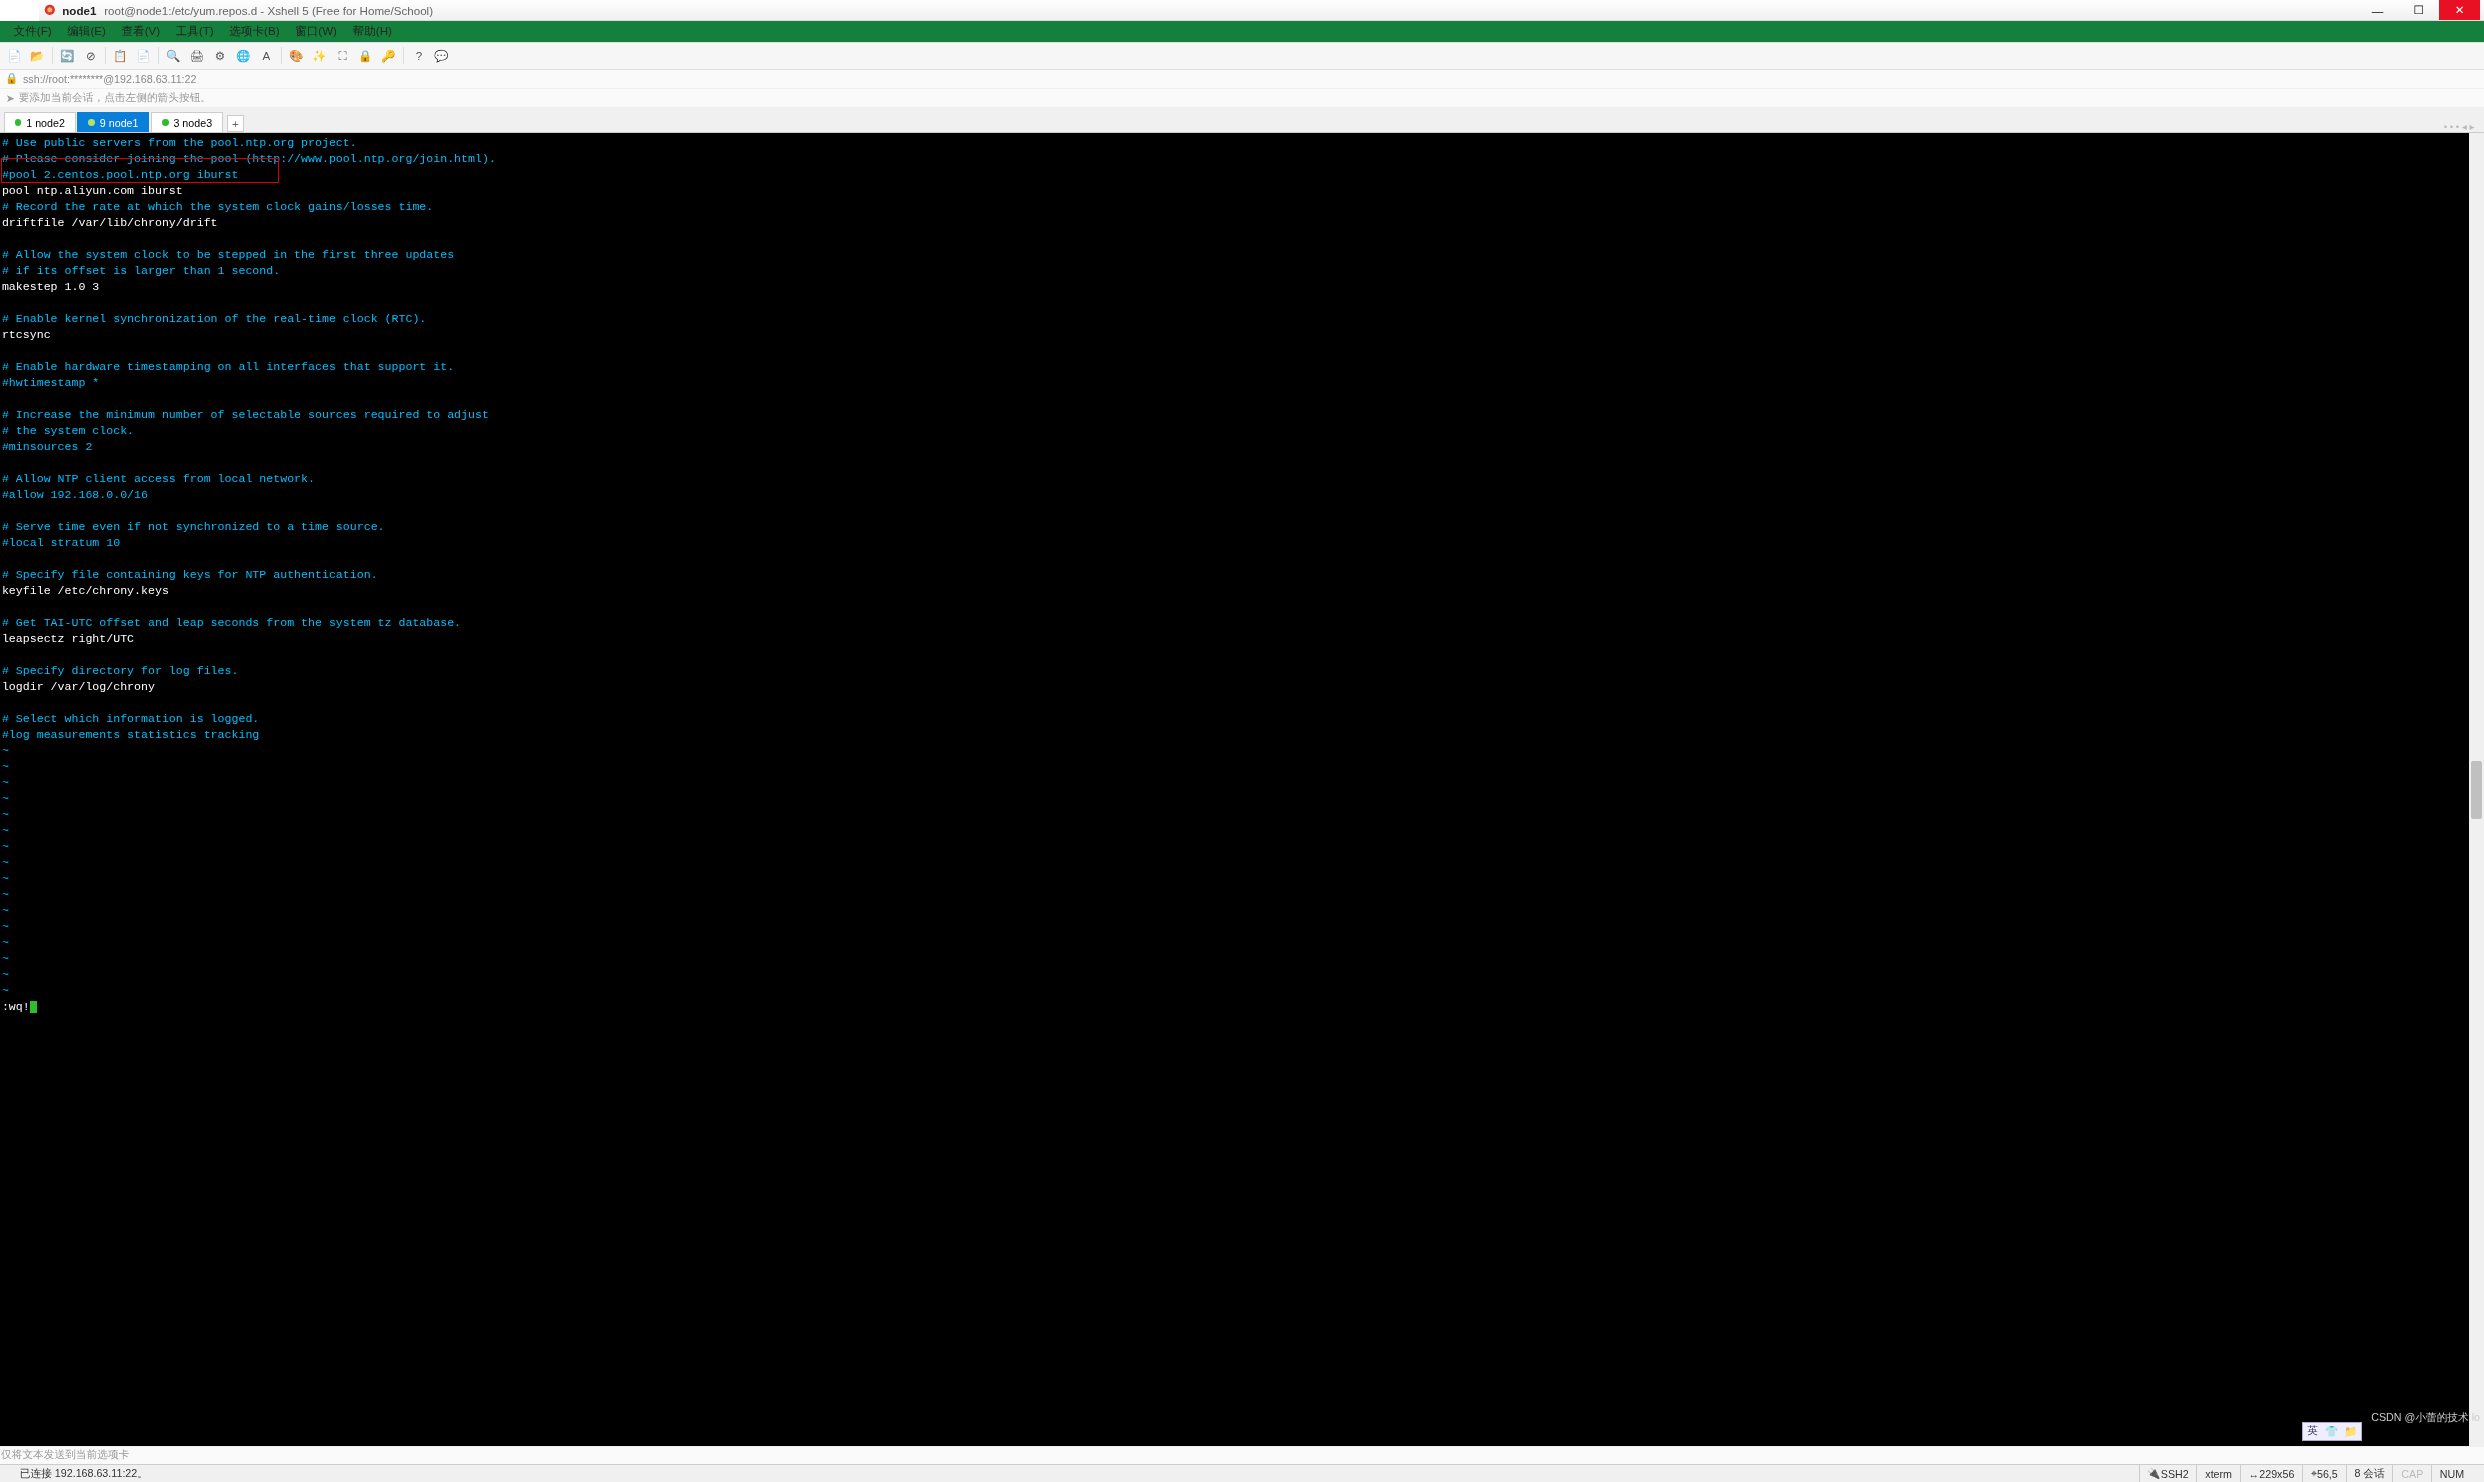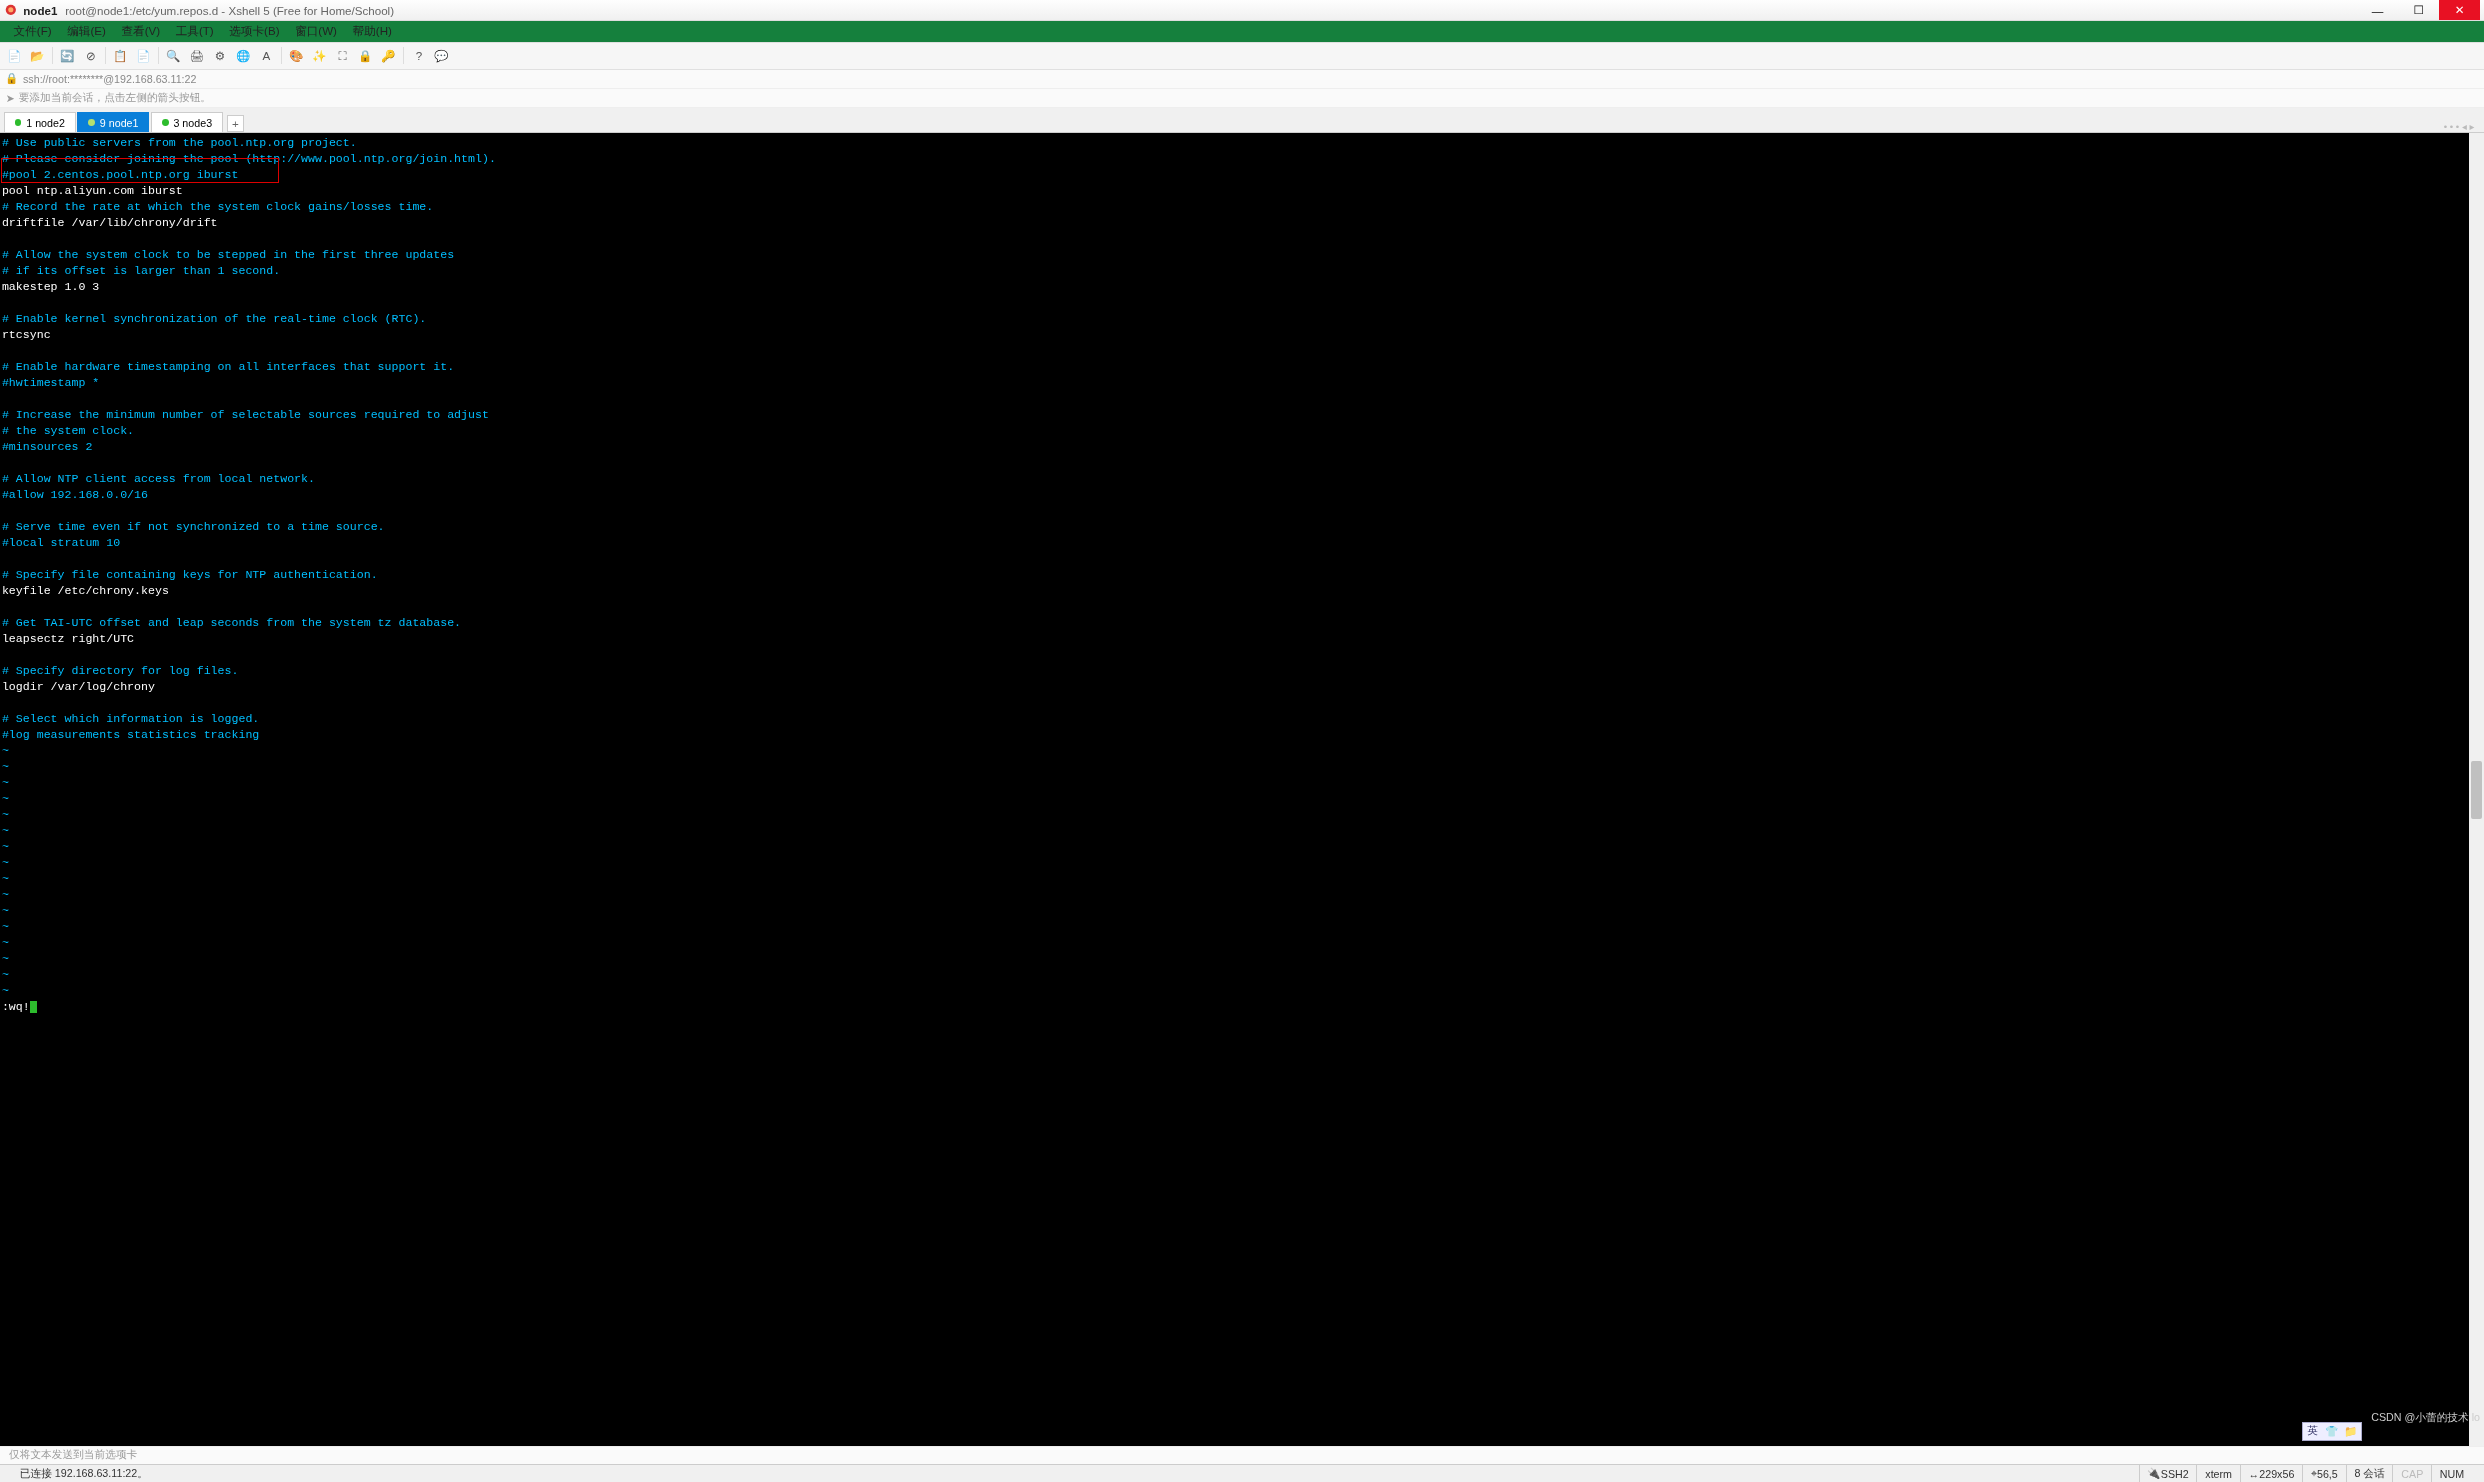--- a/index.html
+++ b/index.html
@@ -1,17 +1,17 @@
 <!DOCTYPE html>
 <html><head>
 <meta charset="utf-8">
 <style>
 * { margin: 0; padding: 0; box-sizing: border-box; }
 body { font-family: Arial, "Microsoft YaHei", sans-serif; font-size: 11.6px; background: #fff; overflow: hidden; width: 2484px; height: 1483px; transform-origin: top left; }
-.titlebar { height: 21.3px; background: linear-gradient(#fefefe,#f0f0f0); display: flex; align-items: center; padding: 0 3.9px; border-bottom: 1px solid #ddd; }
+.titlebar { height: 21.3px; background: linear-gradient(#fefefe,#f0f0f0); display: flex; align-items: center; padding: 0 3.9px; border-bottom: 1px solid #ddd; margin-left: 39px; }
 .titlebar .app-icon { width: 13.6px; height: 13.6px; margin-right: 5.8px; display:inline-block; }
 .titlebar .app-icon svg { width:13.6px; height:13.6px; }
 .titlebar .session-name { font-weight: bold; color: #222; margin-right: 7.8px; }
 .titlebar .title-path { color: #666; }
 .titlebar .spacer { flex: 1; }
 .win-buttons { display: flex; }
 .win-btn { width: 41px; height: 19.4px; display: flex; align-items: center; justify-content: center; }
 .win-close { background: #e81123; color: #fff; }
 .menubar { height: 21.3px; background: #15803d; display: flex; align-items: center; padding: 0 5.8px; border-bottom: 1px solid #e0e0e0; }
 .menu-item { padding: 0 7.8px; color: #222; cursor: default; }
@@ -34,21 +34,21 @@
 .terminal { flex: 1; background: #000; color: #fff; font-family: "Consolas", "Courier New", monospace; font-size: 11.6px; line-height: 16px; white-space: pre; padding: 1.9px 1.9px; overflow: hidden; }
 .terminal .c { color: #00bfff; }
 .terminal .w { color: #fff; }
 .terminal .tilde { color: #00bfff; }
 .redbox { position: absolute; border: 1px solid #d00; left: 1px; top: 25px; width: 278px; height: 25px; pointer-events: none; }
 .scrollbar { width: 14.6px; background: #f0f0f0; display: flex; flex-direction: column; }
 .scroll-thumb { background: #c0c0c0; margin: 1.9px; border-radius: 1.9px; flex:0 0 58px; margin-top:auto; margin-bottom:auto; }
 .cursor { display:inline-block; width:6.8px; height:11.6px; background:#2dbc2d; vertical-align:middle; }
 .ime-float { position: absolute; right: 122px; bottom: 4.9px; display:flex; background:#eef; border:1px solid #aac; }
 .ime-btn { width:19.4px; height:17.5px; display:flex; align-items:center; justify-content:center; font-size:10.7px; color:#336; }
-.hintbar2 { height: 17.5px; background: #fafafa; display: flex; align-items: center; padding: 0 9px; font-size: 10.7px; color: #999; border-top: 1px solid #eee; }
+.hintbar2 { height: 17.5px; background: #fafafa; display: flex; align-items: center; padding: 0 1px; font-size: 10.7px; color: #999; border-top: 1px solid #eee; }
 .statusbar { height: 19.4px; background: #f0f0f0; display: flex; align-items: flex-end; padding: 0 12px; font-size: 10.7px; color: #333; border-top: 1px solid #ccc; }
 .statusbar .spacer { flex: 1; }
 .status-seg { padding: 0 7.8px; border-left: 1px solid #ccc; height: 100%; display:flex; align-items:center; }
 .status-seg.first { border-left: none; }
 .watermark { position:absolute; right:4px; bottom:21.3px; color:#ccc; font-size:10.7px; pointer-events:none; }
 </style>
 </head>
 <body>
 
 <div class="titlebar">

